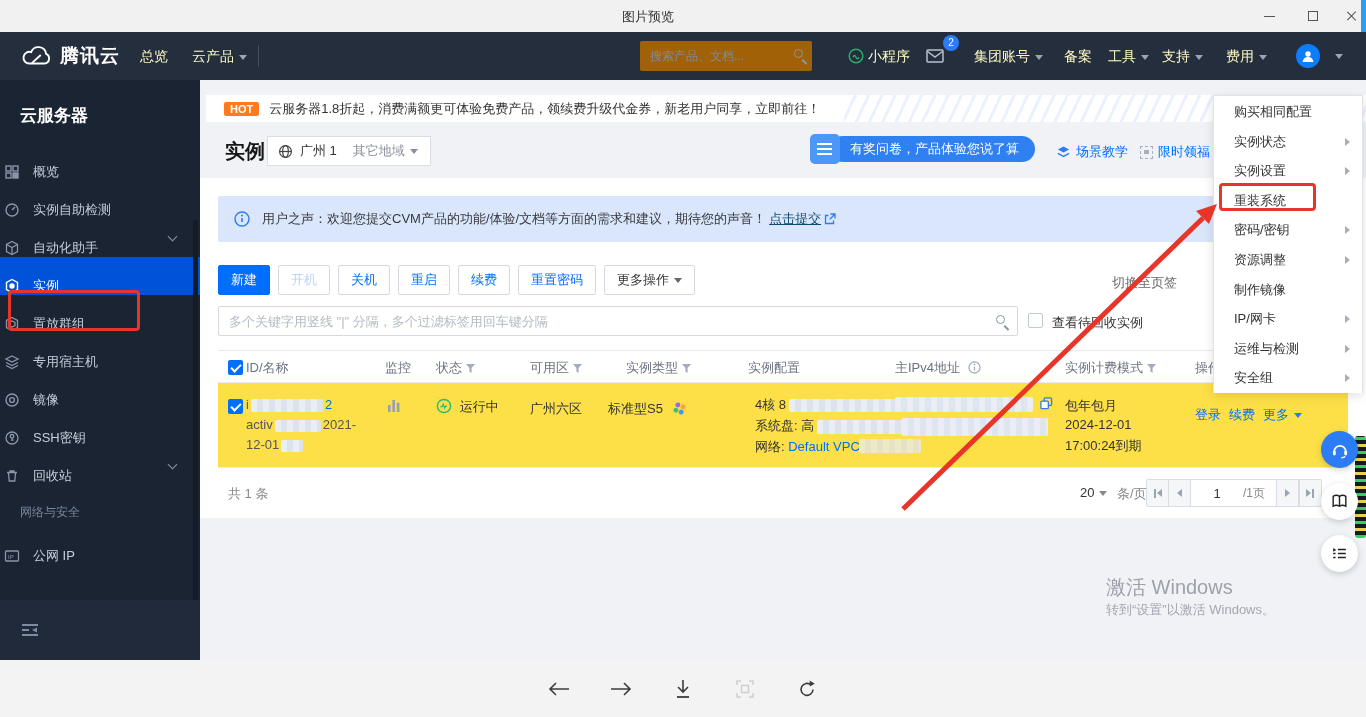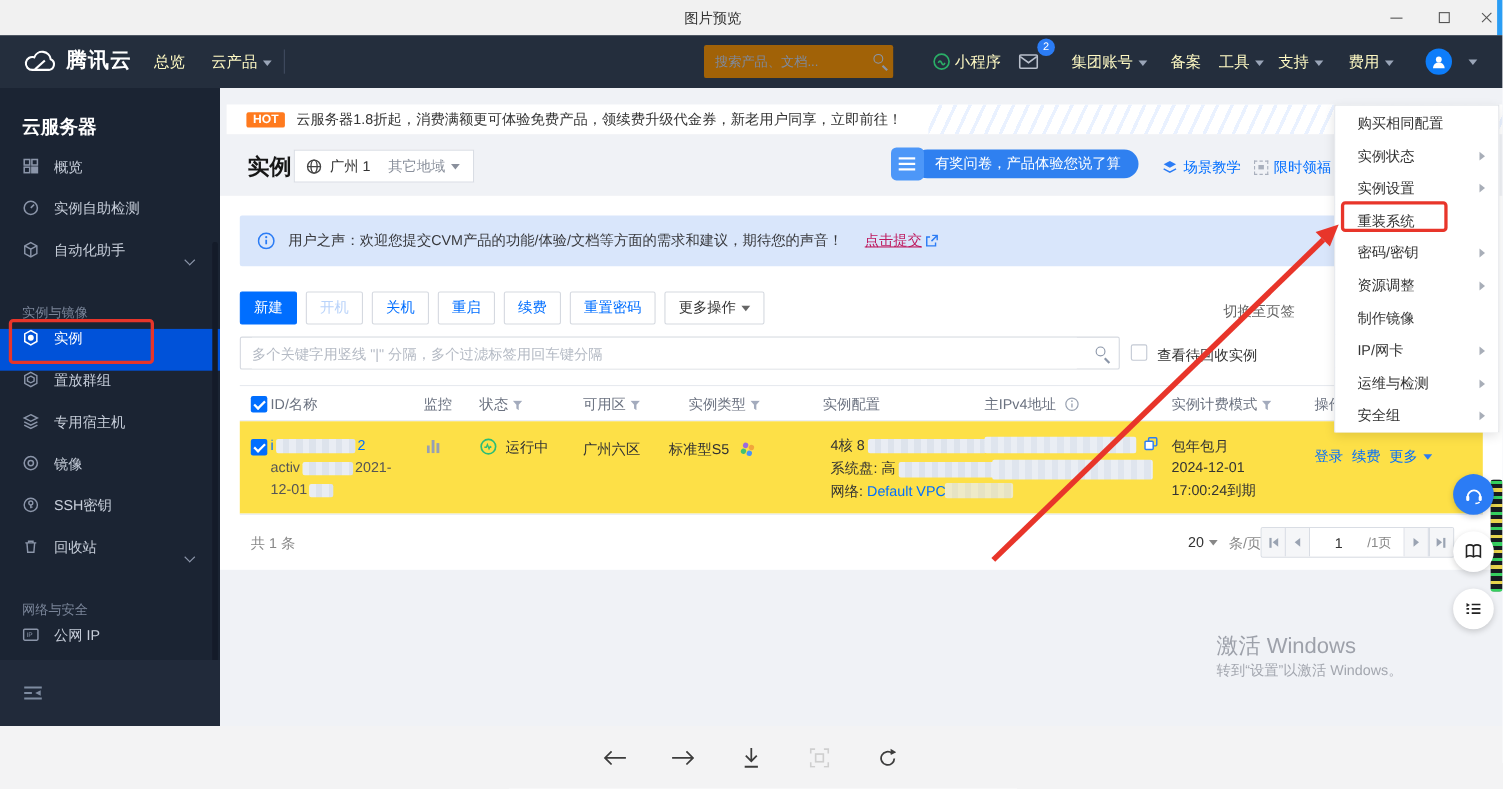--- a/index.html
+++ b/index.html
@@ -26,21 +26,21 @@
 .nav-search{position:absolute;left:640px;top:9px;width:172px;height:30px;background:#a16207;border-radius:2px}
 .nav-search input{position:absolute;left:10px;top:0;width:130px;height:30px;background:transparent;border:none;outline:none;color:#cfd6e2;font-size:12px;font-family:inherit}
 .nav-search input::placeholder{color:#7f8a9e}
 .mag{position:absolute;right:9px;top:8px;width:9px;height:9px;border:1.5px solid #8a95a8;border-radius:50%}
 .mag::after{content:"";position:absolute;left:8px;top:9px;width:6px;height:1.5px;background:#8a95a8;transform:rotate(45deg);transform-origin:0 0}
 .badge{position:absolute;left:943px;top:3px;width:16px;height:16px;border-radius:50%;background:#2b7cf5;color:#fff;font-size:10px;text-align:center;line-height:16px}
 .avatar{position:absolute;left:1296px;top:12px;width:24px;height:24px;border-radius:50%;background:#0d7dfa;display:flex;align-items:center;justify-content:center}
 
 .sidebar{position:absolute;left:0;top:80px;width:200px;height:580px;background:#1b2433}
 .sb-title{padding:24px 0 16px 20px;color:#fff;font-size:17px;font-weight:bold}
-.side-item{height:38px;display:flex;align-items:flex-start;padding-left:20px;color:#c6cdd9;font-size:13px;cursor:pointer;position:relative}
+.side-item{height:38px;display:flex;align-items:flex-end;padding-left:4px;color:#c6cdd9;font-size:13px;cursor:pointer;position:relative}
 .side-item .si-icon{width:17px;height:17px;margin-right:12px;display:inline-flex}
 .side-item.active{background:#0052d9;color:#fff}
 .side-section{height:42px;display:flex;align-items:flex-end;padding:0 0 6px 20px;color:#7a8599;font-size:12px}
 .chev{display:inline-block;width:7px;height:7px;border-right:1.5px solid #8b95a9;border-bottom:1.5px solid #8b95a9;transform:rotate(45deg);position:absolute;right:24px;top:14px}
 .sb-scroll{position:absolute;left:193px;top:140px;width:5px;height:455px;background:#141b29;border-radius:2px}
 .collapse-bar{position:absolute;left:0;top:600px;width:200px;height:60px;background:#212a3a;display:flex;align-items:center;padding-left:20px}
 
 .main-bg{position:absolute;left:200px;top:80px;width:1166px;height:580px;background:#f0f2f6}
 .hotbar{position:absolute;left:206px;top:95px;width:1160px;height:27px;background:#fff;display:flex;align-items:center;overflow:hidden}
 .hotbar::after{content:"";position:absolute;right:0;top:0;width:45%;height:100%;
@@ -53,21 +53,21 @@
 .survey-icon{width:30px;height:30px;border-radius:5px;background:#4d97f8;display:flex;flex-direction:column;justify-content:center;gap:3px;padding-left:7px;z-index:2}
 .survey-icon i{display:block;width:15px;height:2px;background:#fff}
 .survey-pill{margin-left:-10px;height:26px;line-height:26px;border-radius:13px;background:#2f80f0;color:#fff;font-size:13px;padding:0 16px 0 20px}
 .hdr-link{position:absolute;top:143px;display:flex;align-items:center;gap:5px;color:#006eff;font-size:13px;cursor:pointer}
 .benefit-icon{width:13px;height:13px;border:1.3px dashed #a9b0bd;position:relative}
 .benefit-icon::after{content:"";position:absolute;left:3px;top:3px;width:4.5px;height:4.5px;background:#a9b0bd}
 
 .panel{position:absolute;left:200px;top:178px;width:1166px;height:340px;background:#fff}
 .notice{position:absolute;left:18px;top:18px;width:1130px;height:46px;background:#d9e6fb;border-radius:2px;display:flex;align-items:center;padding-left:16px}
 .notice-text{margin-left:12px;color:#38393d}
-.notice-link{color:#be185d;text-decoration:underline;margin-left:20px;cursor:pointer}
+.notice-link{color:#0c4a6e;text-decoration:underline;margin-left:3px;cursor:pointer}
 .action-row{position:absolute;left:18px;top:87px;display:flex}
 .btn{display:inline-flex;align-items:center;justify-content:center;height:30px;min-width:50px;border:1px solid #d5d9e0;background:#fff;color:#006eff;font-size:13px;border-radius:2px;margin-right:8px;padding:0 12px;cursor:pointer}
 .btn.primary{background:#006eff;border-color:#006eff;color:#fff}
 .btn.disabled{color:#b9d3fa;cursor:default}
 .btn.neutral{color:#333}
 .tab-switch{position:absolute;left:912px;top:96px;color:#666}
 .search-input{position:absolute;left:18px;top:128px;width:800px;height:30px;border:1px solid #d5d9e0;border-radius:2px;background:#fff}
 .search-input input{position:absolute;left:10px;top:0;width:750px;height:28px;border:none;outline:none;font-size:13px;color:#333;font-family:inherit}
 .search-input input::placeholder{color:#b4bac4}
 .mag2{position:absolute;right:12px;top:8px;width:9px;height:9px;border:1.6px solid #8a95a8;border-radius:50%}
@@ -199,21 +199,20 @@
   <div class="side-item">
     <span class="si-icon">
         <svg width="16" height="16" fill="none" stroke="#8b95a9" stroke-width="1.3">
           <path d="M8 1.5l5.5 3v7L8 14.5l-5.5-3v-7z"></path>
           <path d="M2.5 4.5l5.5 3 5.5-3M8 7.5v7"></path>
         </svg>
       </span>
     <span>自动化助手</span>
     <span class="chev"></span>
   </div>
-  <div class="side-section">实例与镜像</div>
   <div class="side-item active">
     <span class="si-icon">
         <svg width="16" height="16" fill="none" stroke="#fff" stroke-width="1.4">
           <path d="M8 1.5l5.5 3v7L8 14.5l-5.5-3v-7z"></path>
           <circle cx="8" cy="8" r="2" fill="#fff"></circle>
         </svg>
       </span>
     <span>实例</span>
   </div>
   <div class="side-item">

